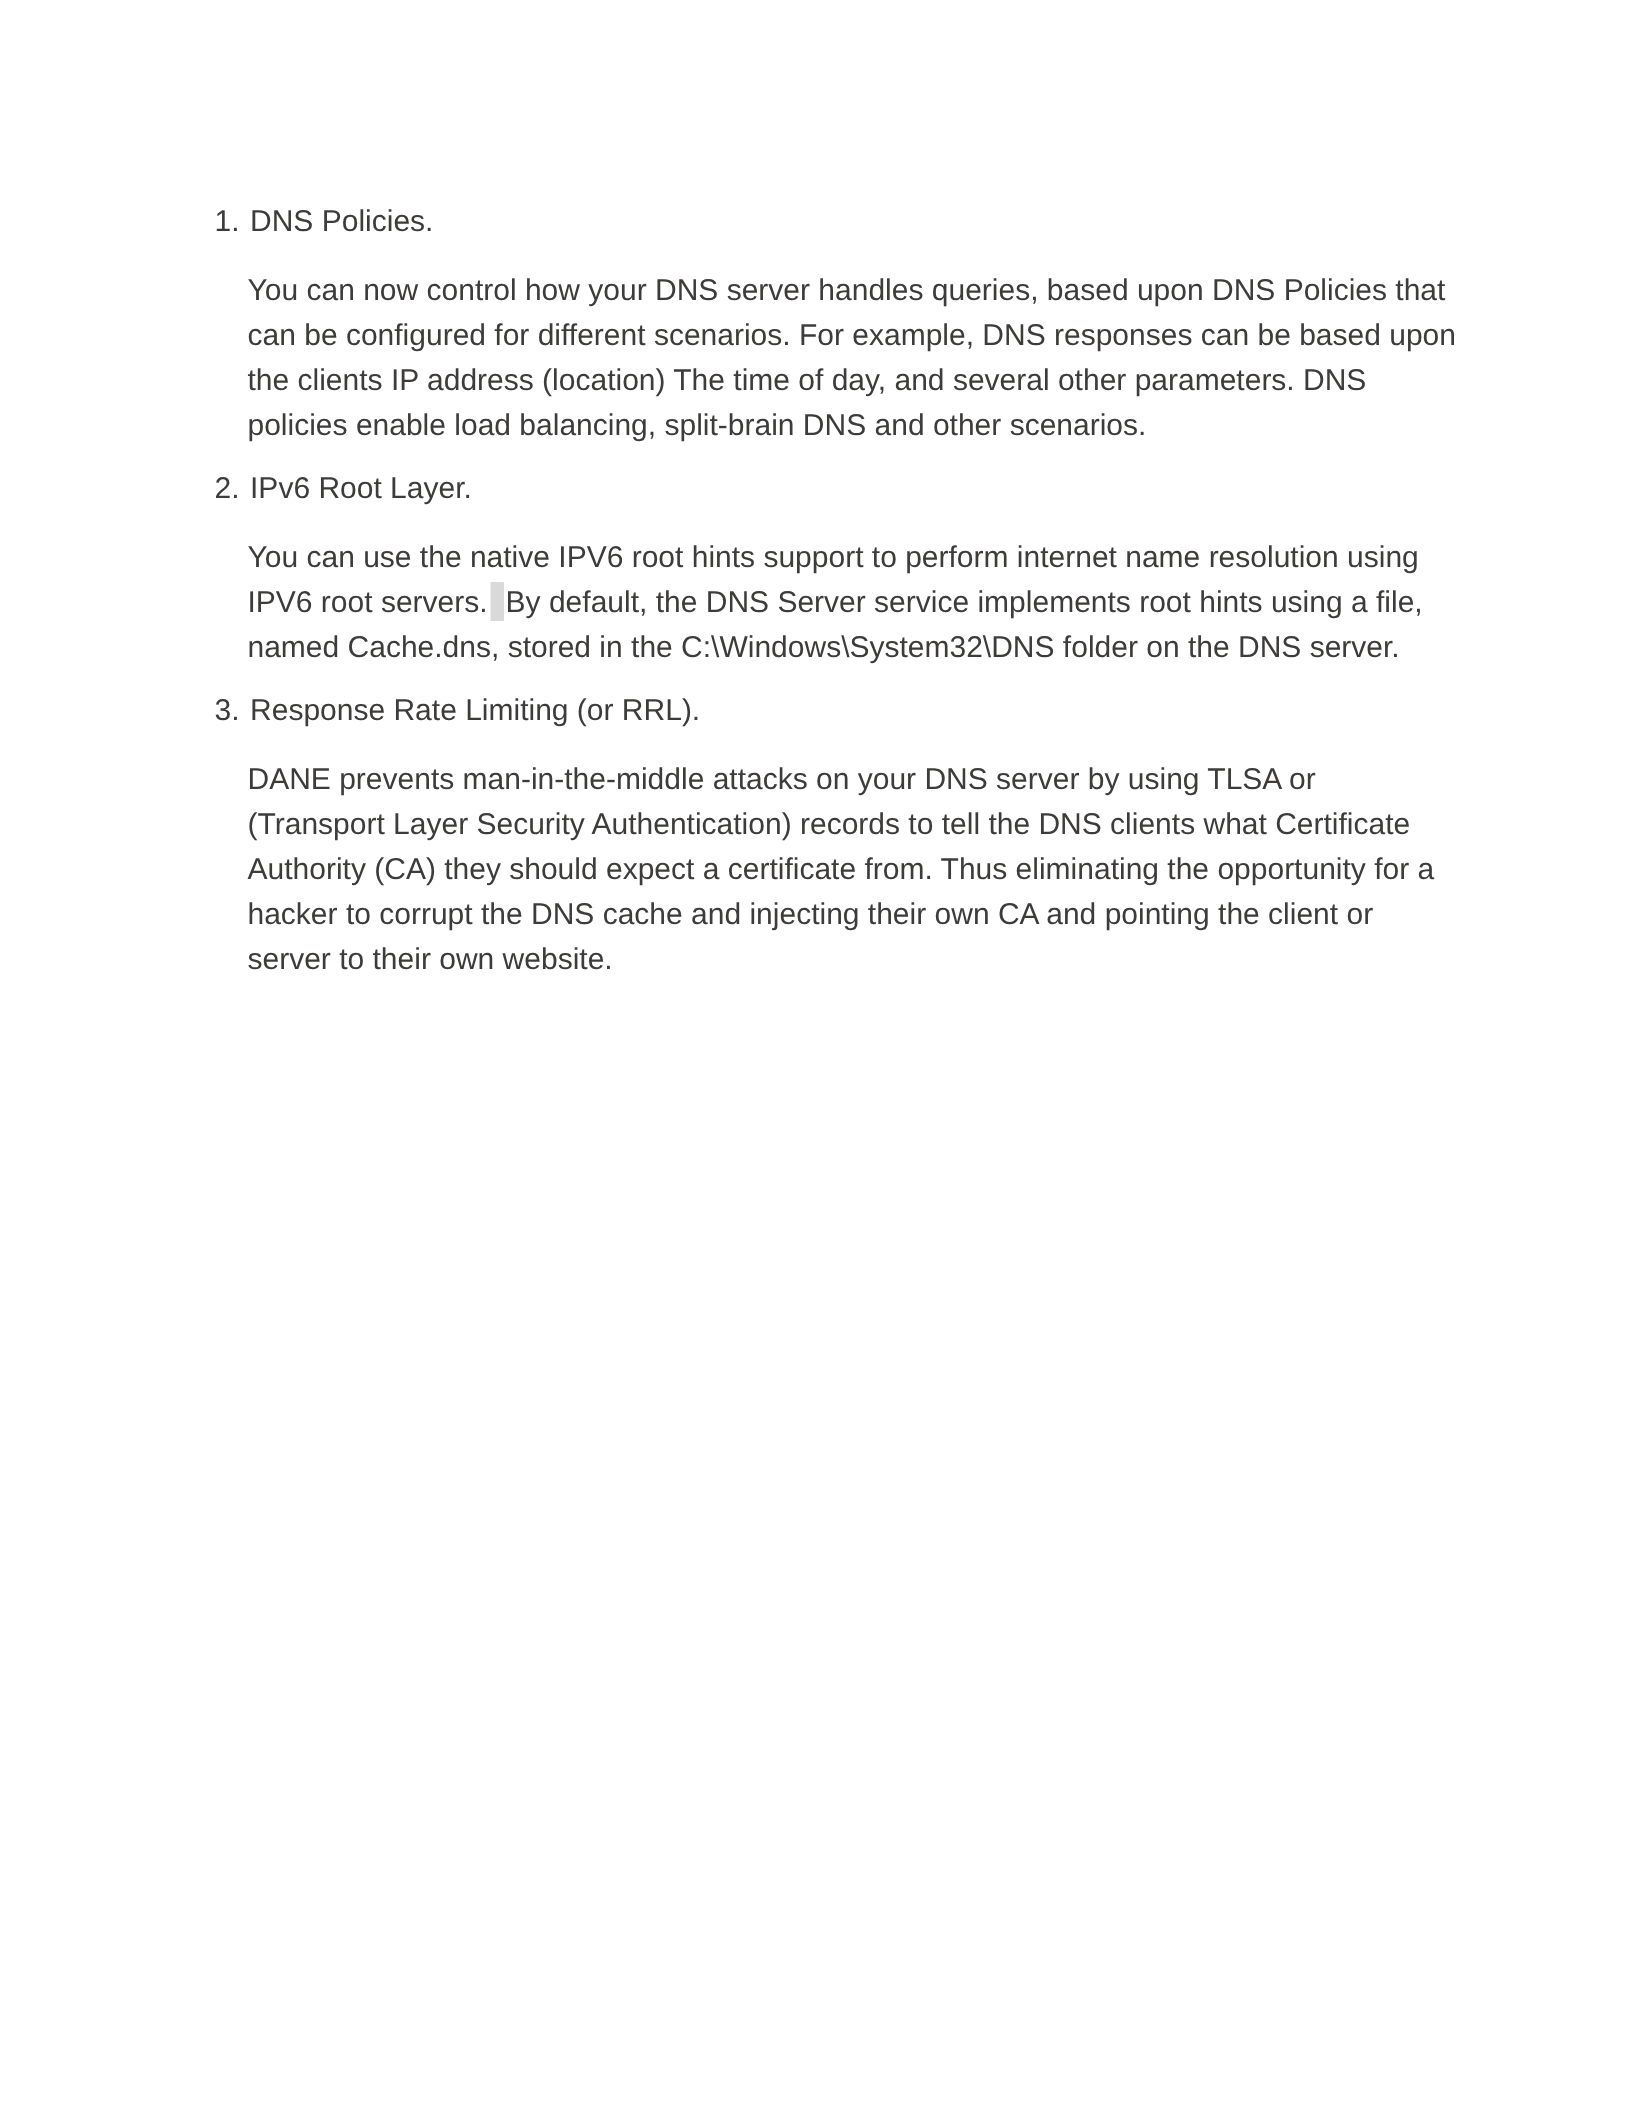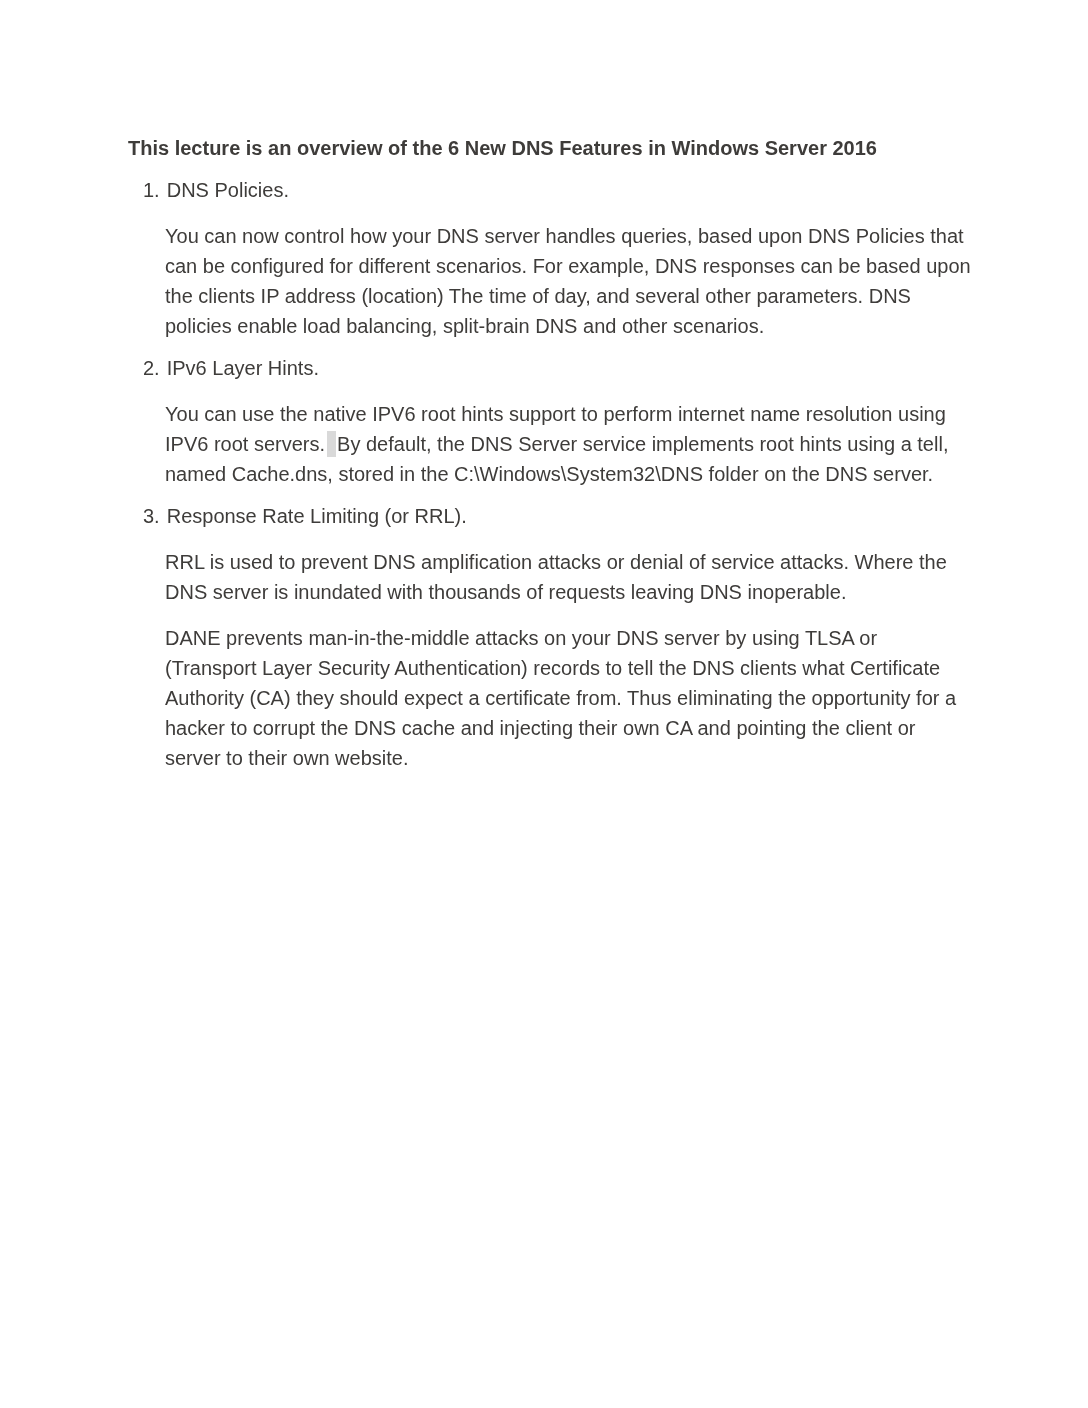--- a/index.html
+++ b/index.html
@@ -53,43 +53,41 @@
     background: #d9d9d9;
     vertical-align: -6px;
     margin: 0 1px 0 2px;
   }
 </style>
 </head>
 <body>
 
 <div class="page">
 
-  <h1 class="doc-title">This lecture is an overview of the 6 New DNS Features in Windows Server 2016</h1>
 
   <div class="sections">
 
     <div>
       <div class="section-head">
         <span class="section-num">1.</span><span>DNS Policies.</span>
       </div>
       <p class="section-body">You can now control how your DNS server handles queries, based upon DNS Policies that can be configured for different scenarios. For example, DNS responses can be based upon the clients IP address (location) The time of day, and several other parameters. DNS policies enable load balancing, split-brain DNS and other scenarios.</p>
     </div>
 
     <div>
       <div class="section-head">
-        <span class="section-num">2.</span><span>IPv6 Layer Hints.</span>
+        <span class="section-num">2.</span><span>IPv6 Root Layer.</span>
       </div>
-      <p class="section-body"><span>You can use the native IPV6 root hints support to perform internet name resolution using IPV6 root servers.</span><span class="cursor-mark"></span><span>By default, the DNS Server service implements root hints using a tell, named Cache.dns, stored in the C:\Windows\System32\DNS folder on the DNS server.</span></p>
+      <p class="section-body"><span>You can use the native IPV6 root hints support to perform internet name resolution using IPV6 root servers.</span><span class="cursor-mark"></span><span>By default, the DNS Server service implements root hints using a file, named Cache.dns, stored in the C:\Windows\System32\DNS folder on the DNS server.</span></p>
     </div>
 
     <div>
       <div class="section-head">
         <span class="section-num">3.</span><span>Response Rate Limiting (or RRL).</span>
       </div>
-      <p class="section-body">RRL is used to prevent DNS amplification attacks or denial of service attacks. Where the DNS server is inundated with thousands of requests leaving DNS inoperable.</p>
     </div>
 
     <div>
       <p class="section-body">DANE prevents man-in-the-middle attacks on your DNS server by using TLSA or (Transport Layer Security Authentication) records to tell the DNS clients what Certificate Authority (CA) they should expect a certificate from. Thus eliminating the opportunity for a hacker to corrupt the DNS cache and injecting their own CA and pointing the client or server to their own website.</p>
     </div>
 
 
     <div>
     </div>
 

